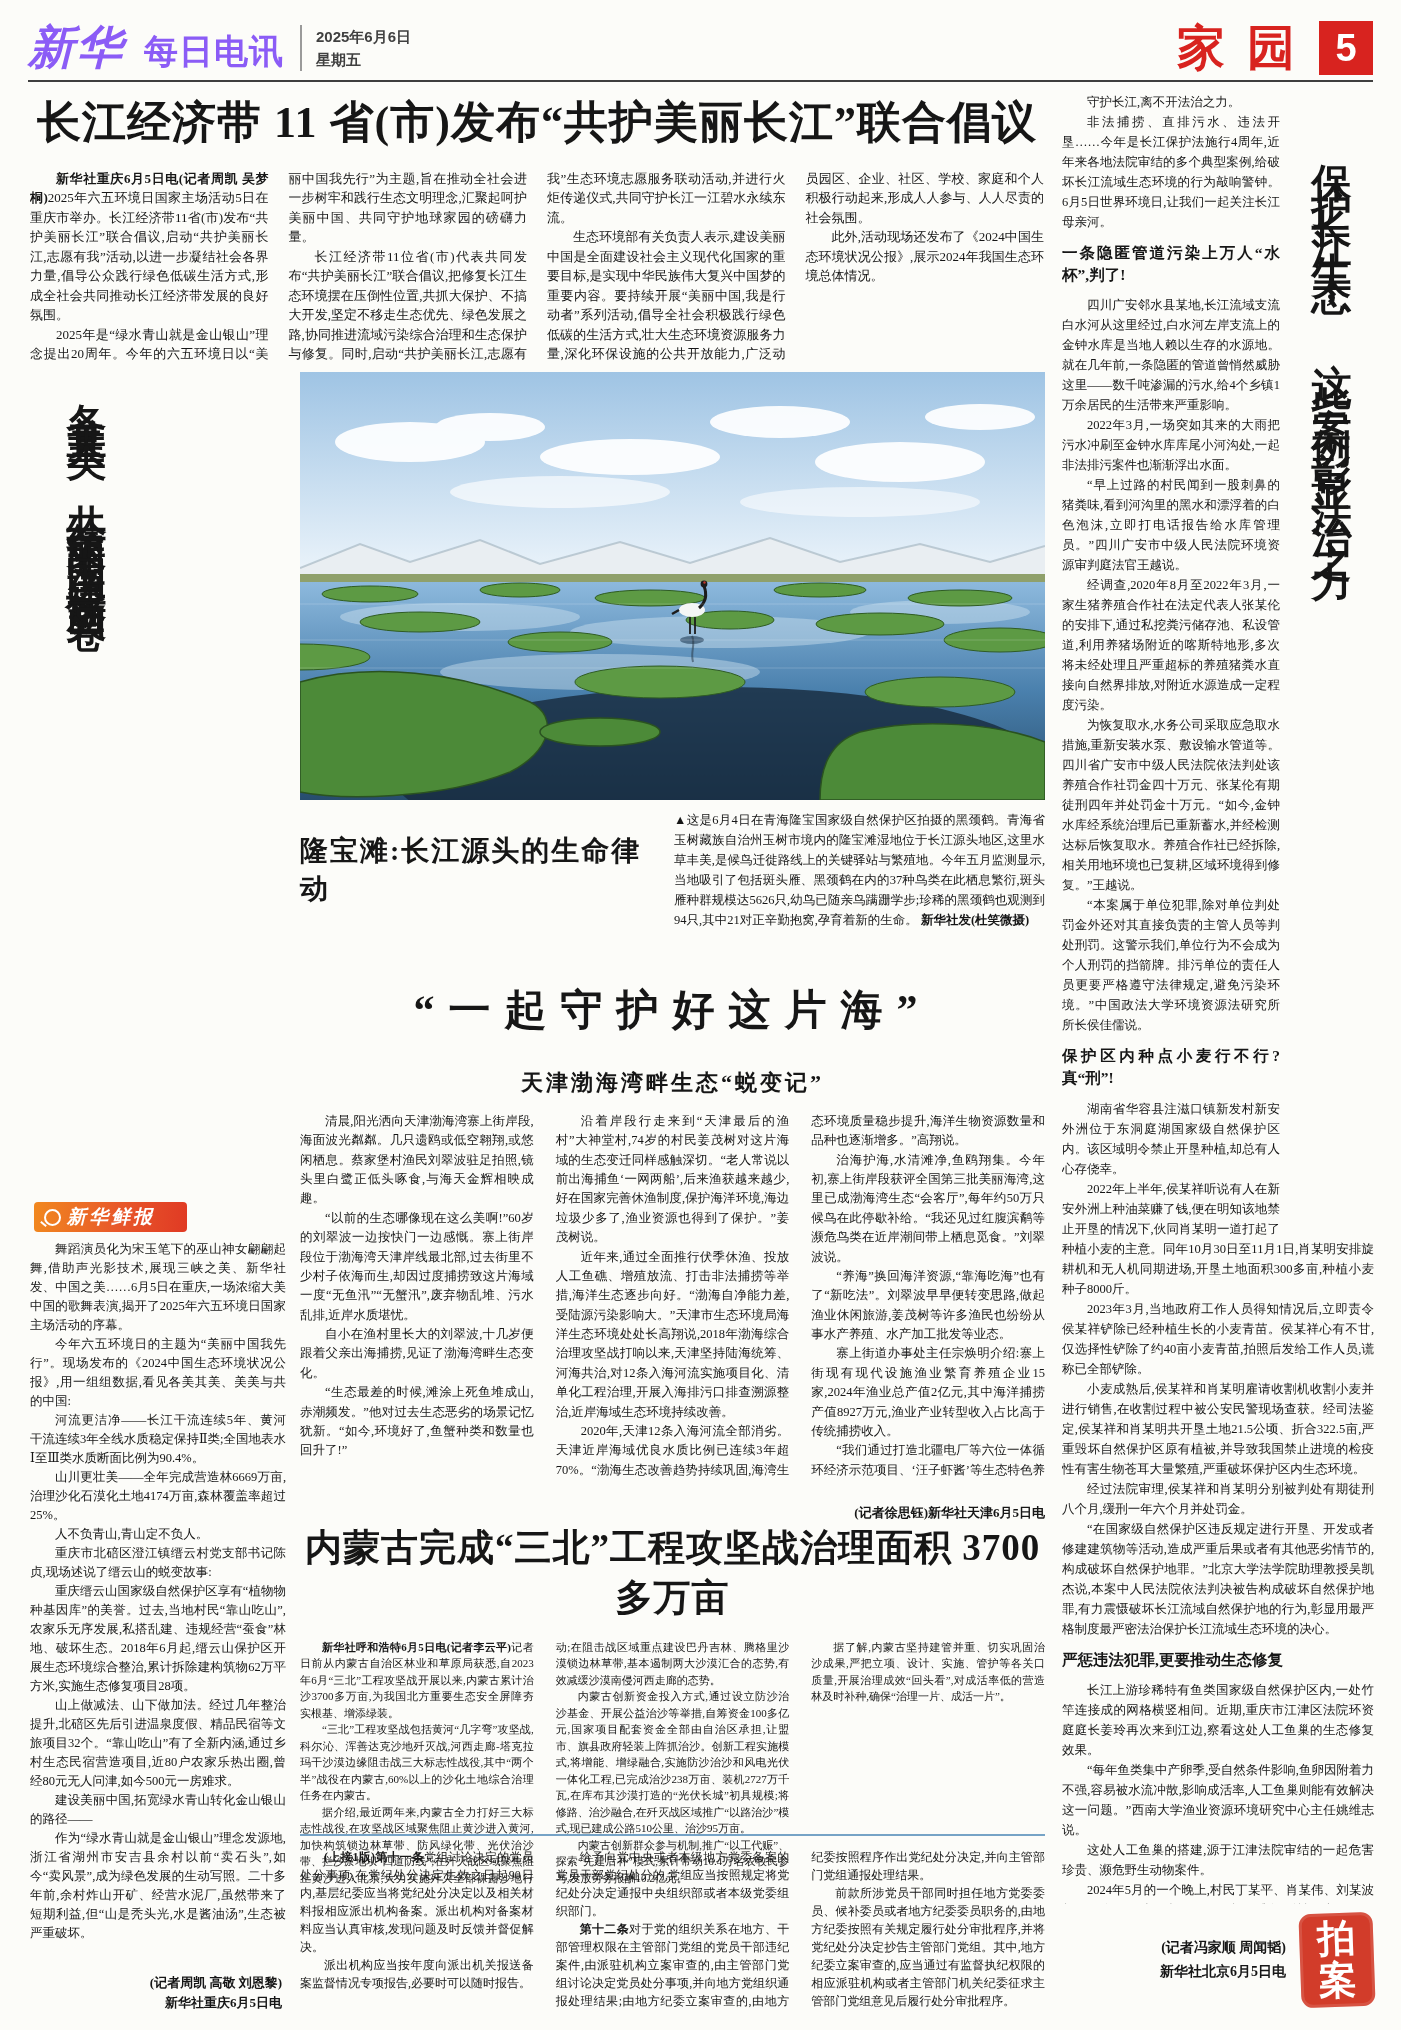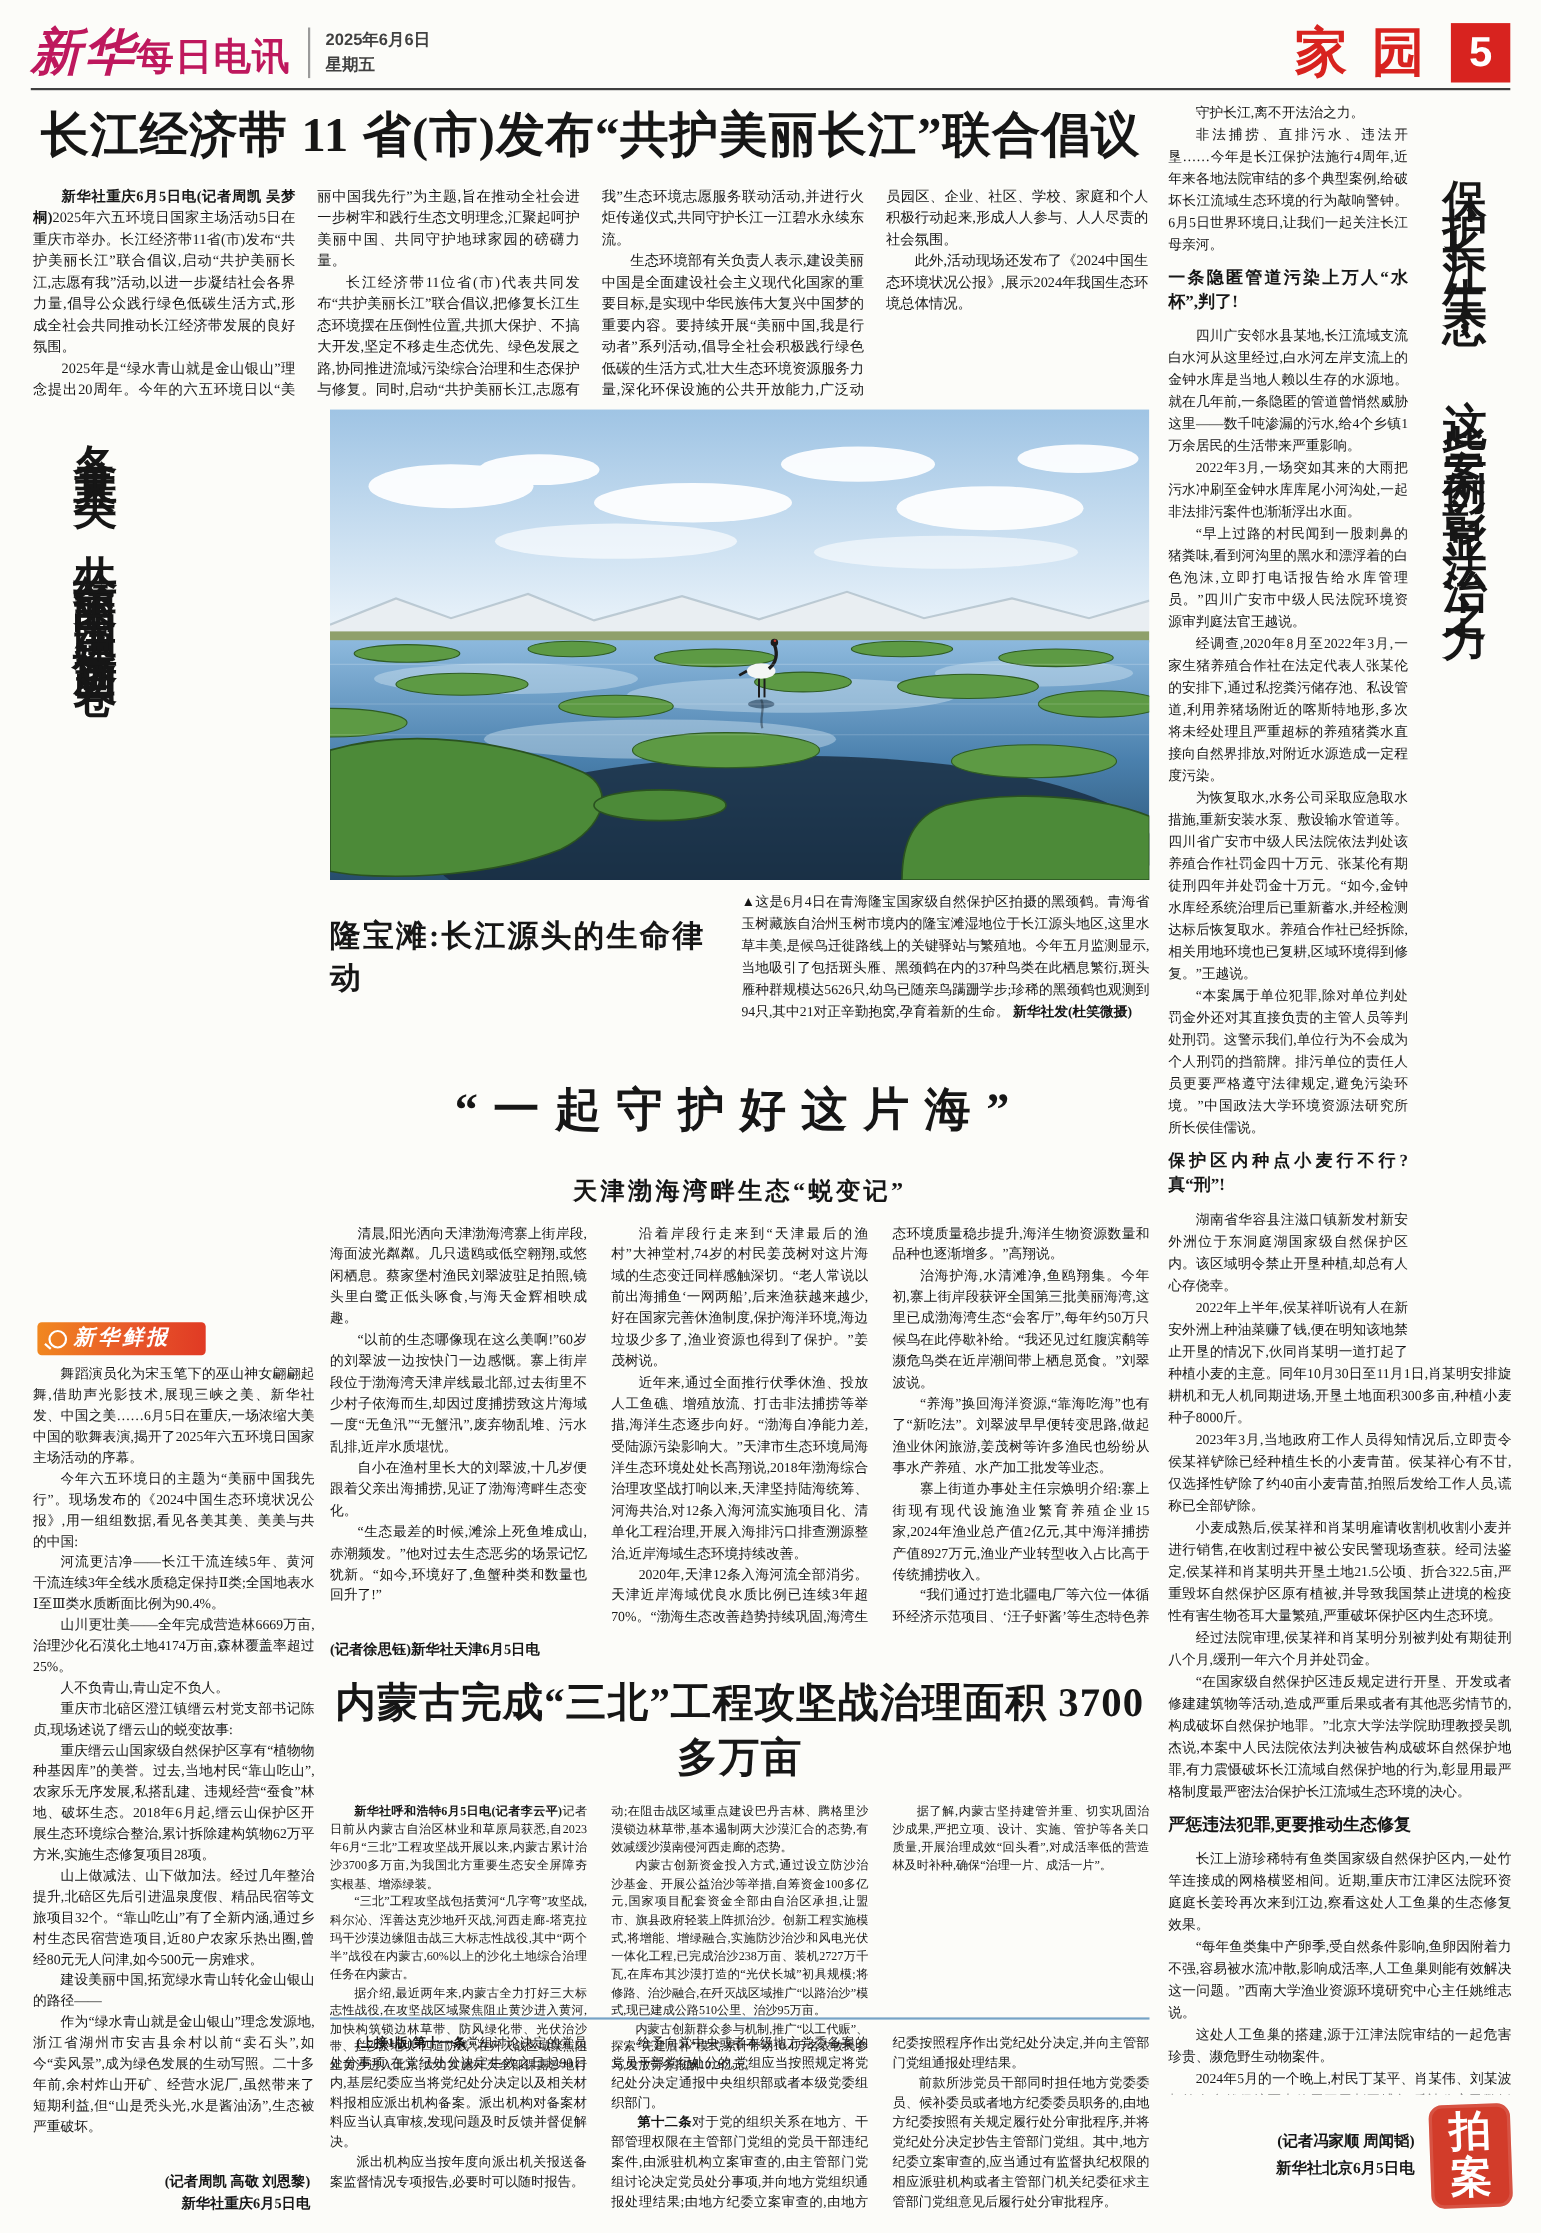--- a/index.html
+++ b/index.html
@@ -1,21 +1,21 @@
 <!DOCTYPE html>
 <html><head>
 <meta charset="utf-8">
 <style>
   html,body{margin:0;padding:0;background:#d9d9d4;}
   .page{position:relative;width:1401px;height:2030px;margin:0 auto;background:#fcfcf9;
         font-family:"Liberation Serif","DejaVu Serif",serif;color:#161616;overflow:hidden;}
   
   .masthead{position:absolute;left:28px;top:16px;right:28px;height:64px;
             border-bottom:2px solid #3f3f3f;display:flex;align-items:center;}
-  .logo{display:flex;align-items:baseline;gap:0;color:#be185d;justify-content:flex-end;}
+  .logo{display:flex;align-items:baseline;gap:20px;color:#8b5cf6;justify-content:flex-end;}
   .logo-script{font-size:46px;font-weight:900;font-style:italic;letter-spacing:2px;}
   .logo-text{font-size:34px;font-weight:900;letter-spacing:1px;}
   .dateblock{margin-left:16px;padding-left:14px;border-left:2px solid #9a9a9a;
              font-family:"Liberation Sans",sans-serif;font-size:15px;font-weight:bold;
              line-height:1.55;color:#404040;}
   .flex-spacer{flex:1;}
   .section-title{color:#d8231f;font-size:48px;font-weight:900;letter-spacing:22px;margin-right:2px;}
   .page-badge{width:54px;height:54px;background:#d8231f;color:#fff;font-size:38px;font-weight:900;
               display:flex;align-items:center;justify-content:center;font-family:"Liberation Sans",sans-serif;}
   
@@ -50,21 +50,21 @@
   .caption{position:absolute;left:300px;top:810px;width:745px;display:flex;gap:26px;}
   .caption-title{width:348px;font-size:28px;font-weight:900;letter-spacing:2px;align-self:center;}
   .caption-text{flex:1;font-size:12.5px;line-height:1.6;text-align:justify;}
   .caption-credit{font-weight:bold;}
   
   .sea-article{position:absolute;left:300px;top:952px;width:745px;}
   .sea-headline{text-align:center;font-size:42px;font-weight:700;letter-spacing:14px;line-height:1.1;}
   .sea-subtitle{text-align:center;font-size:22px;font-weight:700;letter-spacing:3px;margin:12px 0 14px;}
   .sea-body{column-count:3;column-gap:22px;column-fill:auto;height:372px;overflow:hidden;
             font-size:12.5px;line-height:1.55;text-align:justify;}
-  .sea-signoff{text-align:left;font-weight:bold;font-size:13px;margin-top:7px;}
+  .sea-signoff{text-align:right;font-weight:bold;font-size:13px;margin-top:20px;}
   
   .nmg-article{position:absolute;left:300px;top:1492px;width:745px;}
   .nmg-headline{text-align:center;font-size:37px;font-weight:900;letter-spacing:1px;margin-bottom:16px;}
   .nmg-body{column-count:3;column-gap:22px;column-fill:auto;height:258px;overflow:hidden;
             font-size:11px;line-height:1.5;text-align:justify;}
   
   .regs-divider{position:absolute;left:300px;top:1834px;width:745px;height:2px;background:#76a3c6;}
   .regs{position:absolute;left:300px;top:1848px;width:745px;}
   .regs-body{column-count:3;column-gap:22px;column-fill:auto;height:168px;overflow:hidden;
              font-size:12px;line-height:1.5;text-align:justify;}

